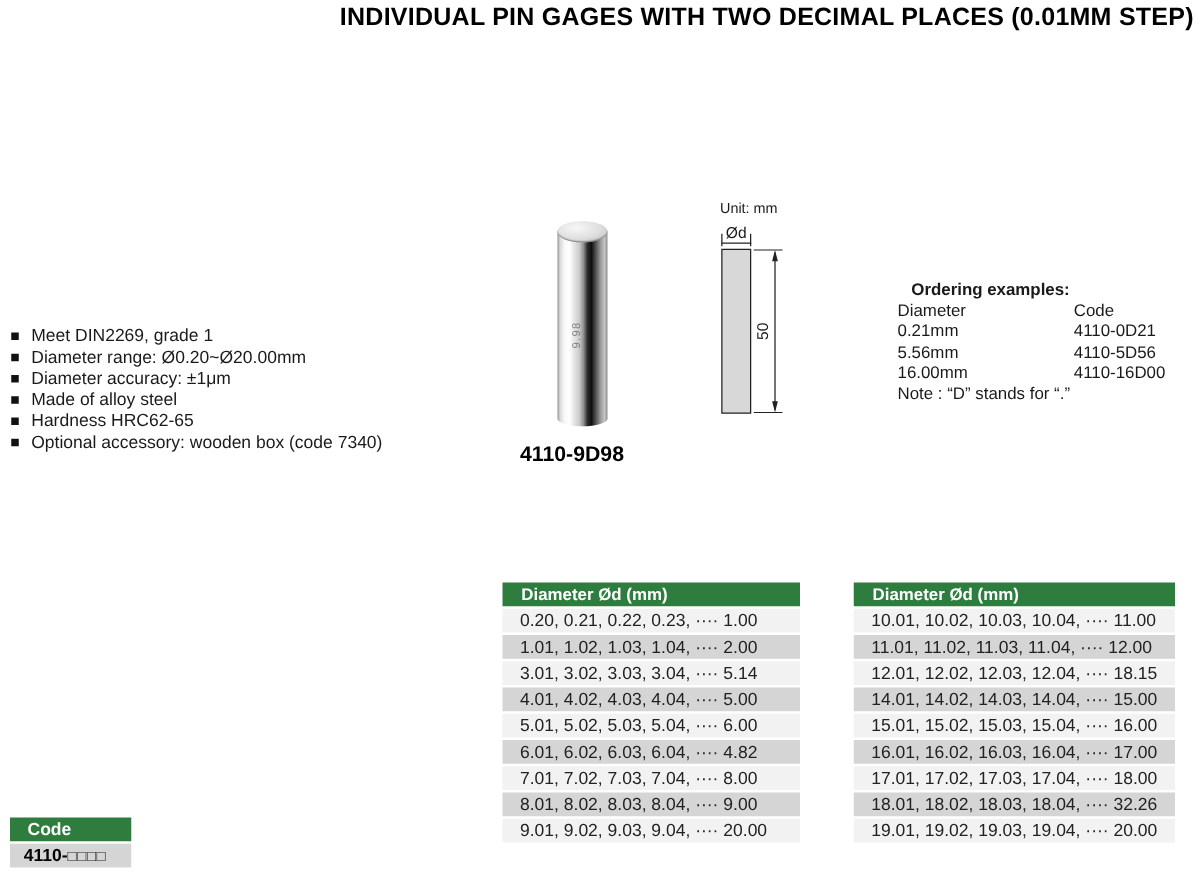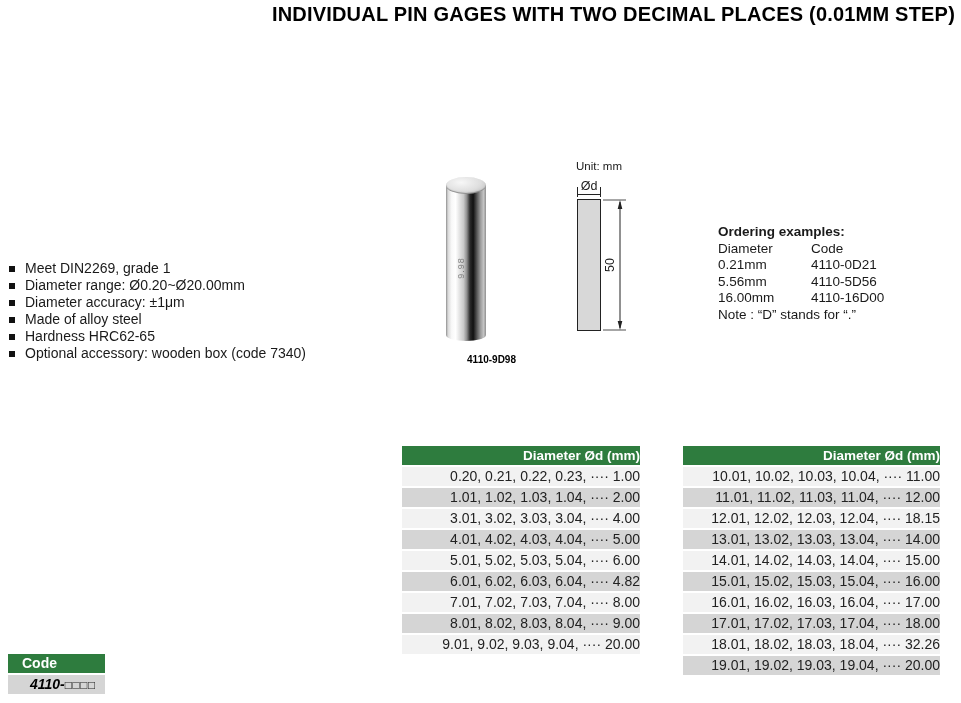--- a/index.html
+++ b/index.html
@@ -69,22 +69,22 @@
     position: absolute;
     left: 4px; top: 86px;
     font-size: 9px;
     color: rgba(80,80,80,.65);
     transform: rotate(-90deg);
     letter-spacing: 1px;
   }
   .product-code-label {
     position: absolute;
     left: 416px; top: 354px; width: 100px;
-    text-align: right;
-    font-size: 10px; font-weight: bold;
+    text-align: left;
+    font-size: 17px; font-weight: bold;
     color: #000;
   }
 
   
   .drawing {
     position: absolute;
     left: 560px; top: 156px;
     width: 80px; height: 186px;
   }
   .drawing text {
@@ -92,27 +92,27 @@
     fill: #1a1a1a;
   }
 
   
   .ordering {
     position: absolute;
     left: 718px; top: 224px;
     font-size: 13.5px;
     line-height: 16.5px;
   }
-  .ordering .heading { font-weight: bold; }
-  .ordering .row { display: flex; }
+  .ordering .heading { font-weight: bold; margin-left: 11px; }
+  .ordering .row { display: flex; gap: 48px; }
   .ordering .col-a { width: 93px; }
   .ordering .col-b { white-space: nowrap; }
 
   
-  .dtable { position: absolute; top: 446px; text-align: right; }
+  .dtable { position: absolute; top: 466px; }
   .dtable-1 { left: 402px; width: 238px; }
   .dtable-2 { left: 683px; width: 257px; }
   .dtable .thead {
     background: var(--header-green, #2e7c3e);
     color: #fff;
     font-weight: bold;
     font-size: 13.5px;
     height: 19px; line-height: 19px;
     padding-left: 15px;
     margin-bottom: 2px;
@@ -134,24 +134,23 @@
     background: var(--header-green, #2e7c3e);
     color: #fff; font-weight: bold;
     font-size: 14px;
     height: 19px; line-height: 19px;
     padding-left: 14px;
     margin-bottom: 2px;
   }
   .code-box .cb-value {
     background: var(--row-dark, #d5d5d5);
     height: 19px; line-height: 19px;
-    padding-left: 22px;
+    padding-left: 11px;
     font-size: 14px;
     white-space: nowrap;
-    font-style: italic;
   }
   .code-box .cb-prefix { font-weight: bold; color: #000; }
   .code-box .cb-squares { font-size: 12px; letter-spacing: 0.5px; color: #222; }
 </style>
 </head>
 <body>
 
 <div class="page-title">INDIVIDUAL PIN GAGES WITH TWO DECIMAL PLACES (0.01MM STEP)</div>
 
 <ul class="features">
@@ -207,35 +206,34 @@
     <span class="col-a">16.00mm</span>
     <span class="col-b">4110-16D00</span>
   </div>
   <div class="note">Note : “D”  stands for “.”</div>
 </div>
 
 <div class="dtable dtable-1">
   <div class="thead">Diameter Ød (mm)</div>
   <div class="trow">0.20, 0.21, 0.22, 0.23, ···· 1.00</div>
   <div class="trow">1.01, 1.02, 1.03, 1.04, ···· 2.00</div>
-  <div class="trow">3.01, 3.02, 3.03, 3.04, ···· 4.00</div>
+  <div class="trow">3.01, 3.02, 3.03, 3.04, ···· 5.14</div>
   <div class="trow">4.01, 4.02, 4.03, 4.04, ···· 5.00</div>
   <div class="trow">5.01, 5.02, 5.03, 5.04, ···· 6.00</div>
   <div class="trow">6.01, 6.02, 6.03, 6.04, ···· 4.82</div>
   <div class="trow">7.01, 7.02, 7.03, 7.04, ···· 8.00</div>
   <div class="trow">8.01, 8.02, 8.03, 8.04, ···· 9.00</div>
   <div class="trow">9.01, 9.02, 9.03, 9.04, ···· 20.00</div>
 </div>
 
 <div class="dtable dtable-2">
   <div class="thead">Diameter Ød (mm)</div>
   <div class="trow">10.01, 10.02, 10.03, 10.04, ···· 11.00</div>
   <div class="trow">11.01, 11.02,  11.03, 11.04, ···· 12.00</div>
   <div class="trow">12.01, 12.02, 12.03, 12.04, ···· 18.15</div>
-  <div class="trow">13.01, 13.02, 13.03, 13.04, ···· 14.00</div>
   <div class="trow">14.01, 14.02, 14.03, 14.04, ···· 15.00</div>
   <div class="trow">15.01, 15.02, 15.03, 15.04, ···· 16.00</div>
   <div class="trow">16.01, 16.02, 16.03, 16.04, ···· 17.00</div>
   <div class="trow">17.01, 17.02, 17.03, 17.04, ···· 18.00</div>
   <div class="trow">18.01, 18.02, 18.03, 18.04, ···· 32.26</div>
   <div class="trow">19.01, 19.02, 19.03, 19.04, ···· 20.00</div>
 </div>
 
 <div class="code-box">
   <div class="cb-header">Code</div>

